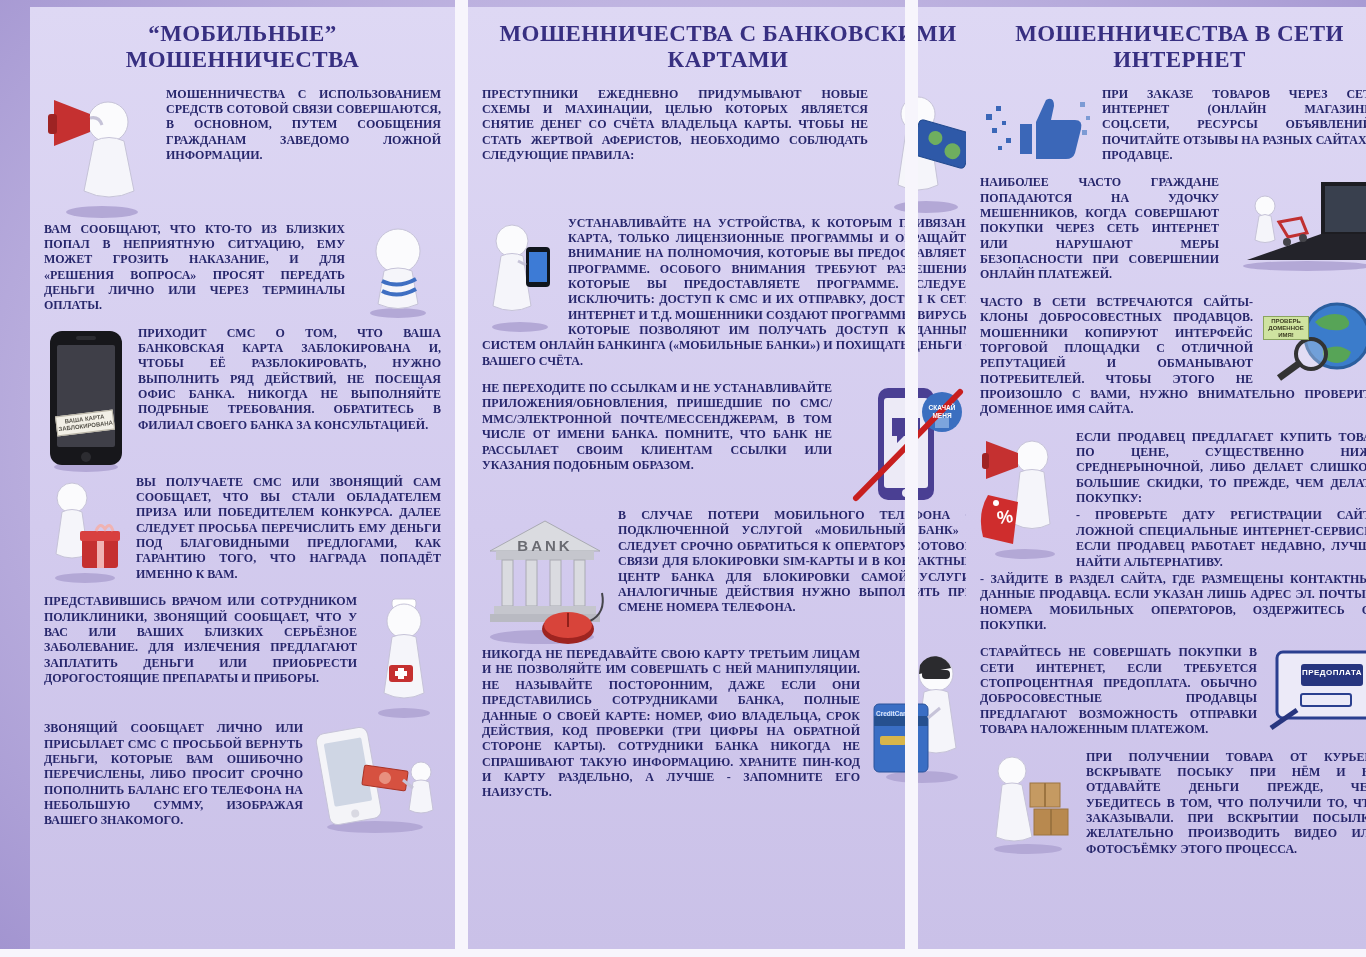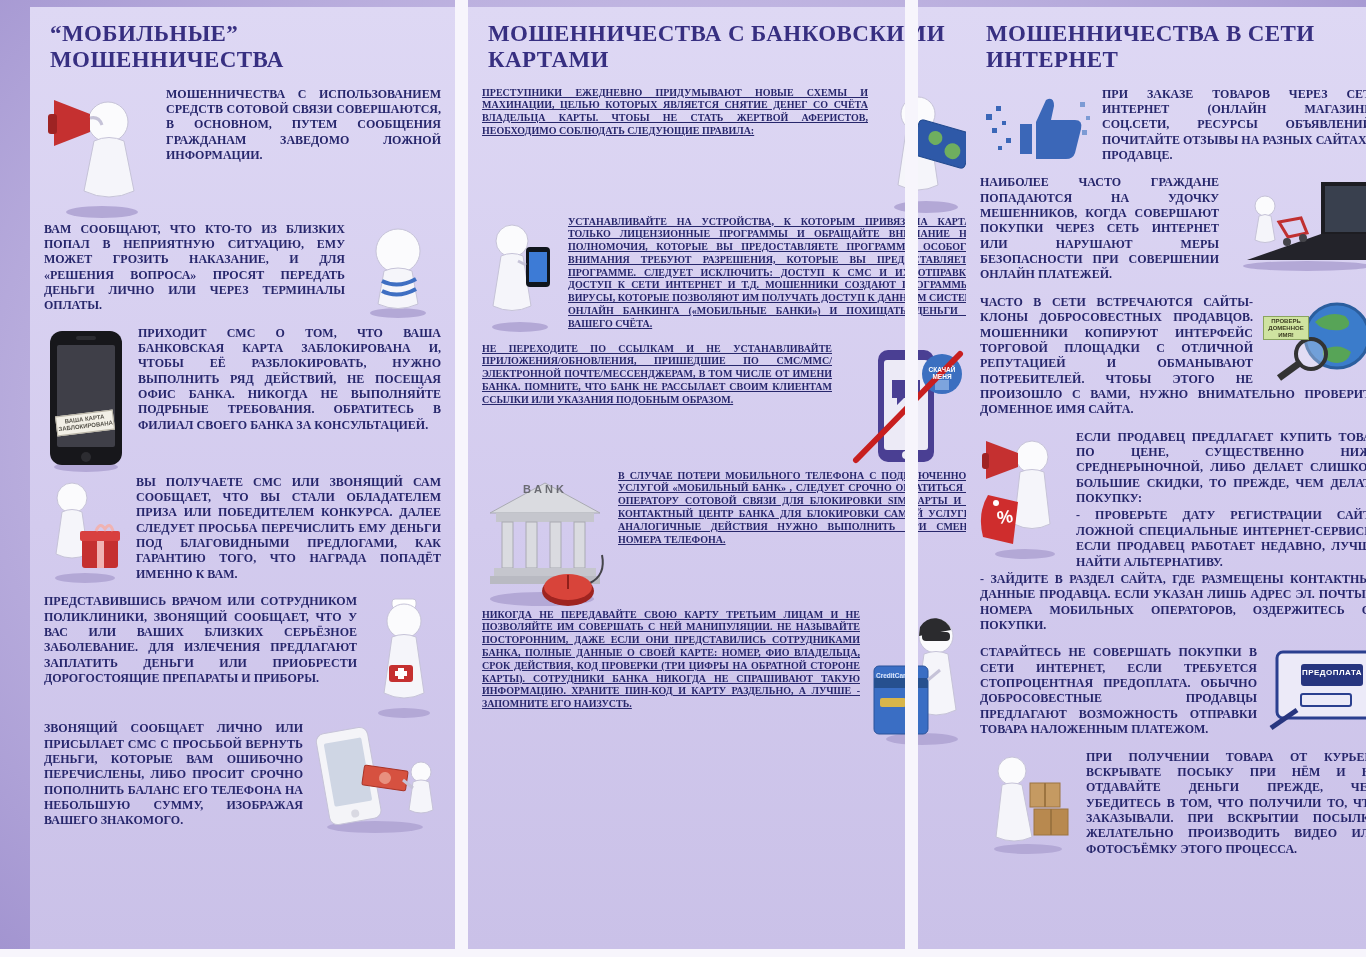--- a/index.html
+++ b/index.html
@@ -15,29 +15,29 @@
   .bottom-strip { position:absolute; left:0; right:0; bottom:0; height:8px; background:#f7f5fc; z-index:3; }
   .panel {
     position:absolute; top:7px; height:942px;
     background: linear-gradient(180deg,#ded8f4 0%, #d3cbee 55%, #cac1e8 100%);
     padding:10px 14px 8px; overflow:hidden; z-index:1;
   }
   #panel-0 { left:30px;  width:425px; }
   #panel-1 { left:468px; width:520px; }
   #panel-2 { left:918px; width:427px;margin-left:48px; }
   .panel-title {
-    font-size:23px; font-weight:bold; color:#372f81; text-align:left;
+    font-size:23px; font-weight:bold; color:#372f81; text-align:center;
     line-height:1.12; margin:4px 6px 14px; letter-spacing:.4px;
   }
   .block { clear:both; margin-bottom:12px; }
   .block p {
     margin:0; font-size:12px; font-weight:bold; line-height:1.28;
     color:#27276c; text-align:justify;
   }
-  #panel-1 .block p { font-size:10px;text-decoration:underline; }
+  #panel-1 .block p { font-size:12px; }
   .block p.item { margin-top:2px; }
   .illus { position:relative; }
   .illus.left  { float:left;  margin:1px 10px 2px 0; }
   .illus.right { float:right; margin:1px 0 2px 10px; }
   .illus svg { display:block; width:100%; height:100%; }
   .ill-label {
     position:absolute; font-family:"Liberation Sans","DejaVu Sans",sans-serif;
     font-weight:bold; text-align:center; line-height:1.15;
   }
   
@@ -55,21 +55,21 @@
   .i-laptopcart { width:150px; height:96px;  }
   .i-thumbs     { width:112px; height:74px;  }
   .i-globemag   { width:116px; height:86px;  }
   .i-percentfig { width:86px;  height:130px; }
   .i-prepay     { width:112px; height:86px;  }
   .i-courier    { width:96px;  height:104px; }
   
   .lbl-blocked { top:86px; left:12px; width:58px; font-size:6px; color:#55524a;
                  background:#f2efe6; border:1px solid #b9b4a6; padding:2px 1px;
                  transform:rotate(-7deg); }
-  .lbl-bank    { top:12px; left:0; width:100%; font-size:11px; color:#6a6b72; letter-spacing:3px; }
+  .lbl-bank    { top:28px; left:0; width:100%; font-size:15px; color:#6a6b72; letter-spacing:3px; }
   .lbl-download{ top:22px; left:80px; width:40px; font-size:6.5px; color:#fff; }
   .lbl-domain  { top:20px; left:0; width:46px; font-size:6px; color:#3c3c22;
                  background:#cfe3a0; border:1px solid #8aa45f; padding:1px; }
   .lbl-percent { top:76px; left:12px; width:26px; font-size:18px; color:#fff; transform:rotate(-7deg); }
   .lbl-prepay  { top:22px; left:34px; width:62px; font-size:8px; color:#fff; letter-spacing:.5px; }
   .lbl-credit  { top:62px; left:6px; width:50px; font-size:6.5px; color:#dce6f8; text-align:left; }
 </style>
 </head>
 <body>
 

